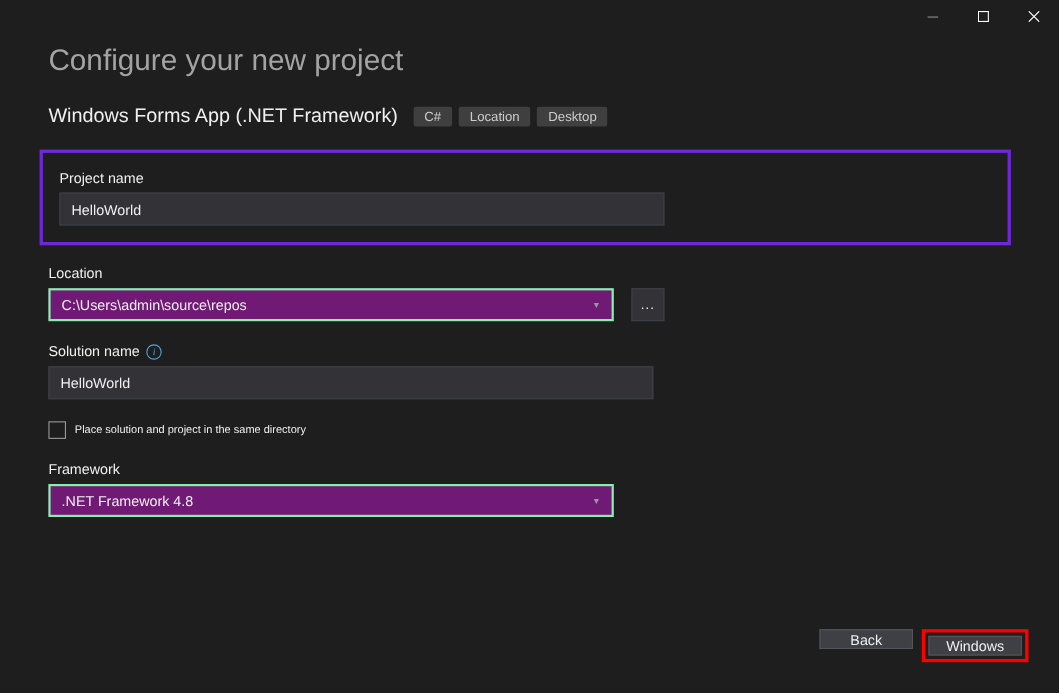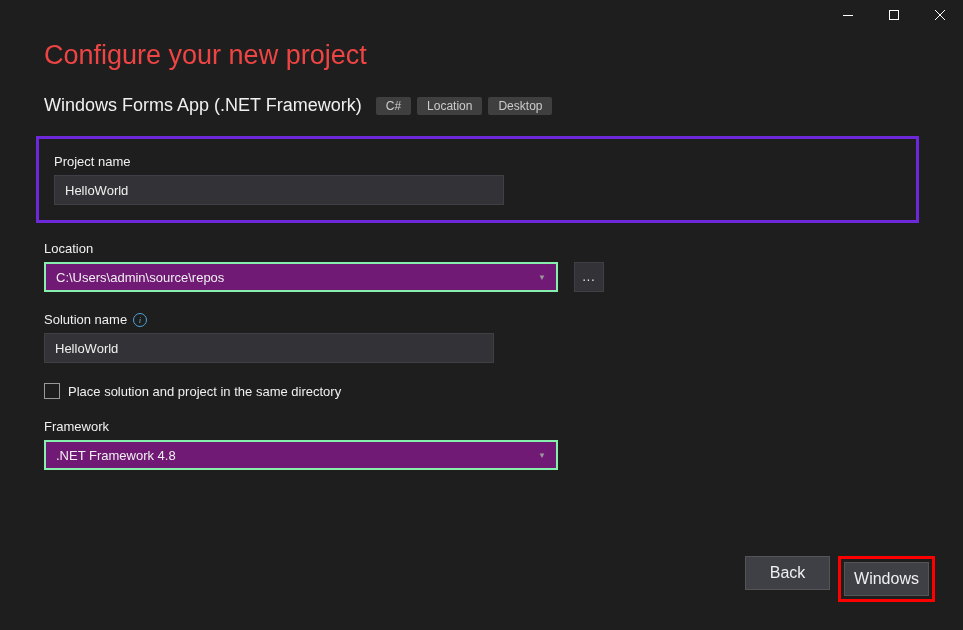--- a/index.html
+++ b/index.html
@@ -29,21 +29,21 @@
       justify-content: center;
       color: #f0f0f0;
     }
     .content {
       padding: 10px 44px 0 44px;
     }
     h1 {
       font-size: 27px;
       font-weight: 400;
       margin-bottom: 24px;
-      color: #ef4444;
+      color: #a3a3a3;
     }
     .project-type-row {
       display: flex;
       align-items: center;
       gap: 14px;
       margin-bottom: 20px;
     }
     .project-type-name {
       font-size: 18px;
       font-weight: 400;
@@ -66,21 +66,21 @@
     }
     .field-label {
       font-size: 13px;
       color: #f0f0f0;
       margin-bottom: 6px;
       display: flex;
       align-items: center;
       gap: 6px;
     }
     .text-input {
-      width: 450px;
+      width: 550px;
       height: 30px;
       background: #333337;
       border: 1px solid #3f3f46;
       color: #f0f0f0;
       font-size: 13px;
       padding: 0 10px;
       outline: none;
     }
     .select-row {
       display: flex;
@@ -135,44 +135,44 @@
       gap: 8px;
       margin-bottom: 20px;
     }
     .checkbox {
       width: 16px;
       height: 16px;
       border: 1px solid #999;
       background: transparent;
     }
     .checkbox-label {
-      font-size: 13px;
+      font-size: 10px;
       color: #f0f0f0;
     }
     .highlight-red {
       border: 3px solid #6d28d9;
       padding: 15px;
       margin-left: -8px;
       margin-bottom: 18px;
     }
     .highlight-red .field-label { margin-bottom: 6px; }
     .footer {
       position: absolute;
       bottom: 28px;
       right: 28px;
       display: flex;
       gap: 8px;
     }
     .btn {
       width: 85px;
-      height: 34px;
+      height: 18px;
       background: #3f3f46;
       border: 1px solid #555558;
       color: #f0f0f0;
-      font-size: 16px;
+      font-size: 13px;
       display: flex;
       align-items: center;
       justify-content: center;
     }
     .btn-highlight-wrap {
       border: 3px solid #ff0000;
       padding: 3px;
     }
   </style>
 </head>

